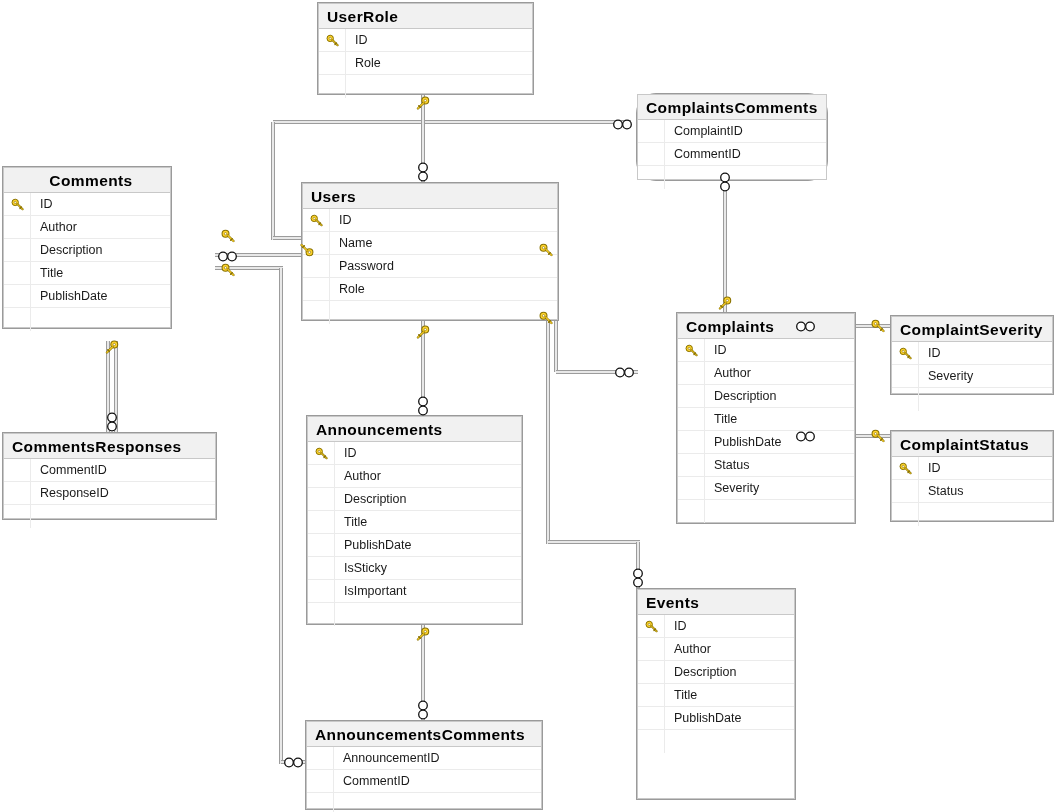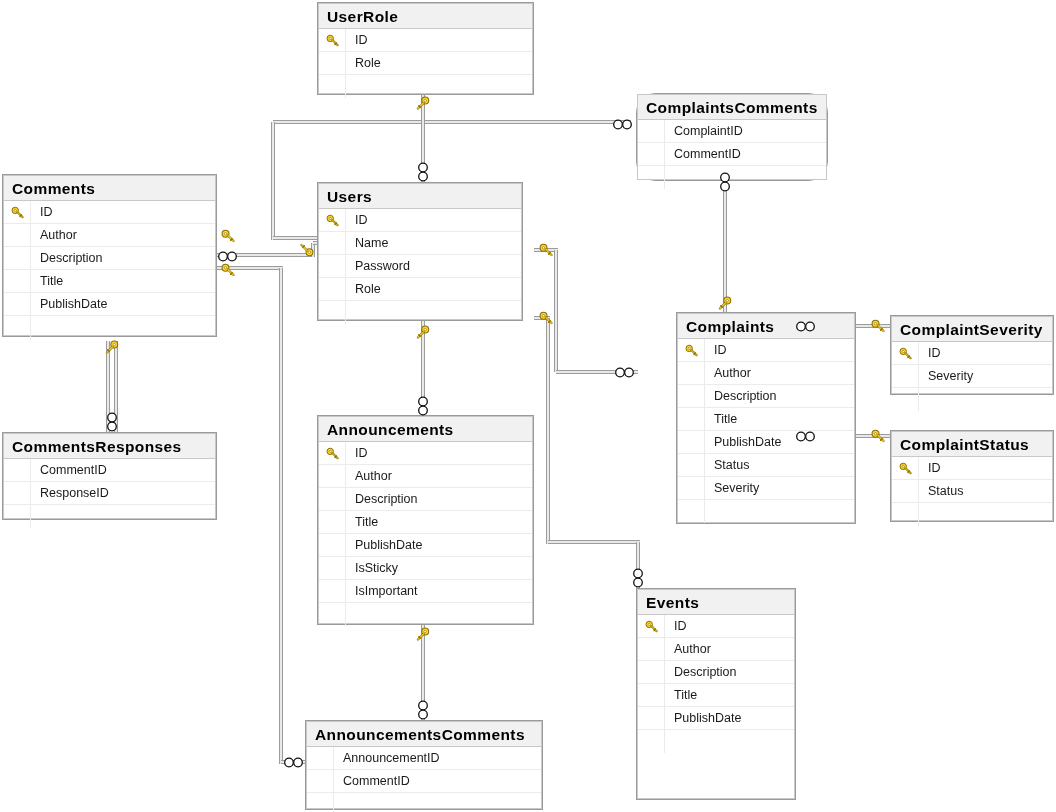--- a/index.html
+++ b/index.html
@@ -95,21 +95,21 @@
         </div>
         <div class="attr">
           <div class="gutter"></div>
           <div class="aname">CommentID</div>
         </div>
         <div class="attr blank">
           <div class="gutter"></div>
         </div>
       </div>
     </div>
-    <div class="entity" style="left: 2px; top: 174px; width: 215px; height: 163px;">
+    <div class="entity" style="left: 2px; top: 166px; width: 170px; height: 163px; text-align: center;">
       <div class="inner">
         <div class="ent-header">Comments</div>
         <div class="attr">
           <div class="gutter">
             <svg width="13" height="13" viewBox="0 0 13 13">
               <circle cx="4.2" cy="4.4" r="3.2" fill="#ffd42a" stroke="#8a7200" stroke-width="1"></circle>
               <circle cx="4.2" cy="4.4" r="1.1" fill="#ffffff" stroke="#8a7200" stroke-width="0.6"></circle>
               <path d="M6.4 6.0 L11.6 11.2" stroke="#8a7200" stroke-width="2.1" stroke-linecap="round"></path>
               <path d="M6.4 6.0 L11.6 11.2" stroke="#ffd42a" stroke-width="1.0" stroke-linecap="round"></path>
               <path d="M9.0 10.4 L10.4 9.0" stroke="#8a7200" stroke-width="1.4" stroke-linecap="round"></path>
@@ -131,21 +131,21 @@
         </div>
         <div class="attr">
           <div class="gutter"></div>
           <div class="aname">PublishDate</div>
         </div>
         <div class="attr blank">
           <div class="gutter"></div>
         </div>
       </div>
     </div>
-    <div class="entity" style="left: 317px; top: 182px; width: 206px; height: 139px;">
+    <div class="entity" style="left: 301px; top: 182px; width: 258px; height: 139px;">
       <div class="inner">
         <div class="ent-header">Users</div>
         <div class="attr">
           <div class="gutter">
             <svg width="13" height="13" viewBox="0 0 13 13">
               <circle cx="4.2" cy="4.4" r="3.2" fill="#ffd42a" stroke="#8a7200" stroke-width="1"></circle>
               <circle cx="4.2" cy="4.4" r="1.1" fill="#ffffff" stroke="#8a7200" stroke-width="0.6"></circle>
               <path d="M6.4 6.0 L11.6 11.2" stroke="#8a7200" stroke-width="2.1" stroke-linecap="round"></path>
               <path d="M6.4 6.0 L11.6 11.2" stroke="#ffd42a" stroke-width="1.0" stroke-linecap="round"></path>
               <path d="M9.0 10.4 L10.4 9.0" stroke="#8a7200" stroke-width="1.4" stroke-linecap="round"></path>
@@ -271,21 +271,21 @@
         </div>
         <div class="attr">
           <div class="gutter"></div>
           <div class="aname">ResponseID</div>
         </div>
         <div class="attr blank">
           <div class="gutter"></div>
         </div>
       </div>
     </div>
-    <div class="entity" style="left: 317px; top: 415px; width: 217px; height: 210px;">
+    <div class="entity" style="left: 306px; top: 415px; width: 217px; height: 210px;">
       <div class="inner">
         <div class="ent-header">Announcements</div>
         <div class="attr">
           <div class="gutter">
             <svg width="13" height="13" viewBox="0 0 13 13">
               <circle cx="4.2" cy="4.4" r="3.2" fill="#ffd42a" stroke="#8a7200" stroke-width="1"></circle>
               <circle cx="4.2" cy="4.4" r="1.1" fill="#ffffff" stroke="#8a7200" stroke-width="0.6"></circle>
               <path d="M6.4 6.0 L11.6 11.2" stroke="#8a7200" stroke-width="2.1" stroke-linecap="round"></path>
               <path d="M6.4 6.0 L11.6 11.2" stroke="#ffd42a" stroke-width="1.0" stroke-linecap="round"></path>
               <path d="M9.0 10.4 L10.4 9.0" stroke="#8a7200" stroke-width="1.4" stroke-linecap="round"></path>

